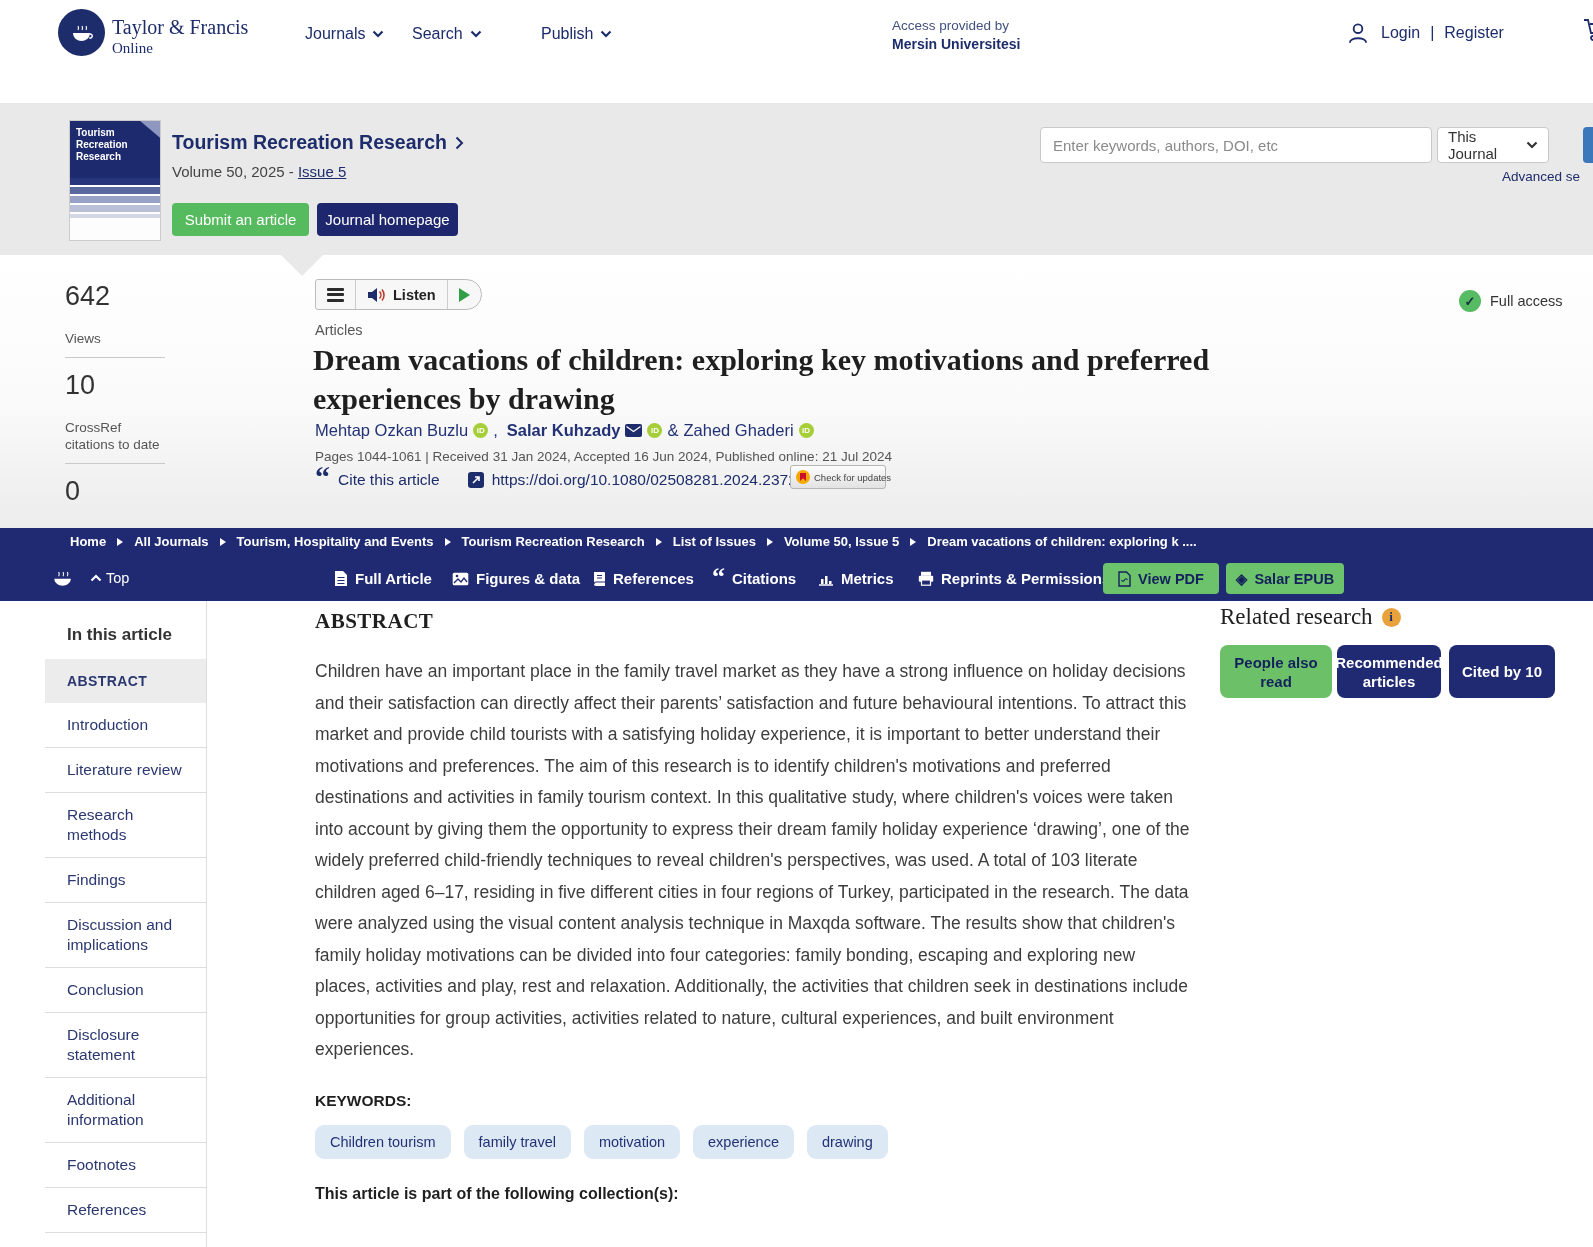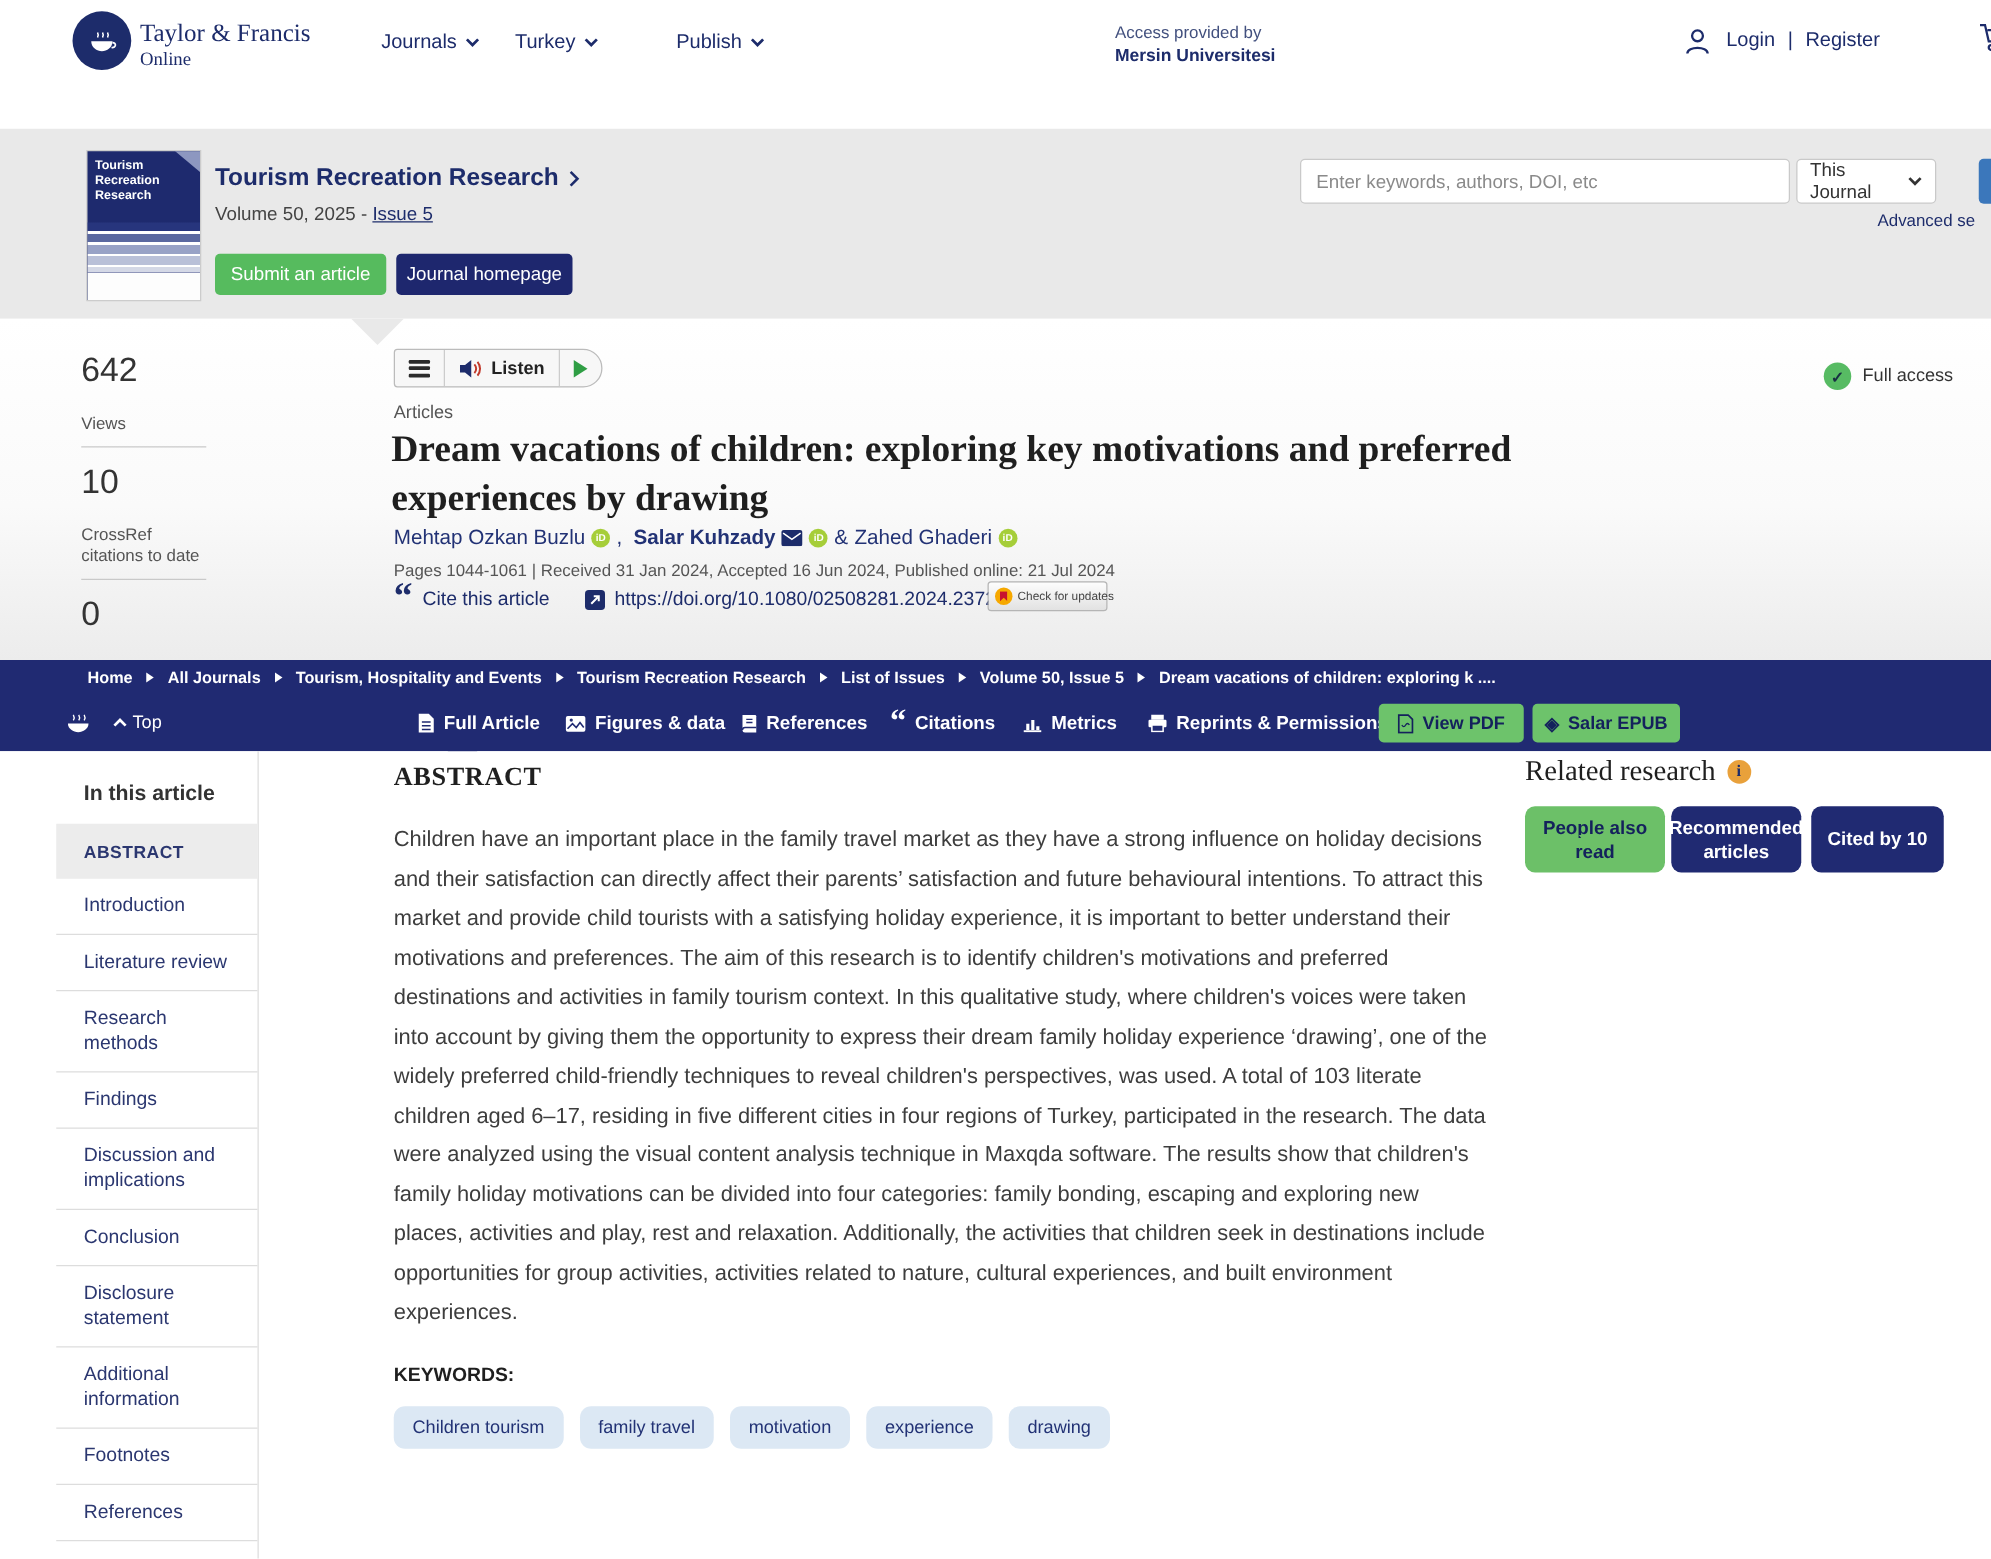--- a/index.html
+++ b/index.html
@@ -148,21 +148,21 @@
     <div class="l1">Taylor &amp; Francis</div>
     <div class="l2">Online</div>
   </div>
   <div class="abs top-nav-item" style="left:275px;margin-left:30px;">
     <span>Journals</span>
     <svg width="12" height="8">
         <path d="M1.5 1.5l4.5 4.5L10.5 1.5" stroke="#1d2c6b" stroke-width="2.2" fill="none"></path>
       </svg>
   </div>
   <div class="abs top-nav-item" style="left:412px;">
-    <span>Turkey</span>
+    <span>Search</span>
     <svg width="12" height="8">
         <path d="M1.5 1.5l4.5 4.5L10.5 1.5" stroke="#1d2c6b" stroke-width="2.2" fill="none"></path>
       </svg>
   </div>
   <div class="abs top-nav-item" style="left:541px;">
     <span>Publish</span>
     <svg width="12" height="8">
         <path d="M1.5 1.5l4.5 4.5L10.5 1.5" stroke="#1d2c6b" stroke-width="2.2" fill="none"></path>
       </svg>
   </div>
@@ -413,20 +413,21 @@
     <h2 class="abs-head">ABSTRACT</h2>
     <p class="abs-text">Children have an important place in the family travel market as they have a strong influence on holiday decisions and their satisfaction can directly affect their parents’ satisfaction and future behavioural intentions. To attract this market and provide child tourists with a satisfying holiday experience, it is important to better understand their motivations and preferences. The aim of this research is to identify children's motivations and preferred destinations and activities in family tourism context. In this qualitative study, where children's voices were taken into account by giving them the opportunity to express their dream family holiday experience ‘drawing’, one of the widely preferred child-friendly techniques to reveal children's perspectives, was used. A total of 103 literate children aged 6–17, residing in five different cities in four regions of Turkey, participated in the research. The data were analyzed using the visual content analysis technique in Maxqda software. The results show that children's family holiday motivations can be divided into four categories: family bonding, escaping and exploring new places, activities and play, rest and relaxation. Additionally, the activities that children seek in destinations include opportunities for group activities, activities related to nature, cultural experiences, and built environment experiences.</p>
     <div class="kw-label">KEYWORDS:</div>
     <div class="chips">
       <span class="chip">Children tourism</span>
       <span class="chip">family travel</span>
       <span class="chip">motivation</span>
       <span class="chip">experience</span>
       <span class="chip">drawing</span>
     </div>
+    <div class="coll-label">This article is part of the following collection(s):</div>
   </div>
 
   <div class="related">
     <div class="rel-title">
       <span>Related research</span>
       <span class="info-i">i</span>
     </div>
     <div class="rel-tabs">
       <div class="rel-tab green">People also read</div>
       <div class="rel-tab navy">Recommended articles</div>

